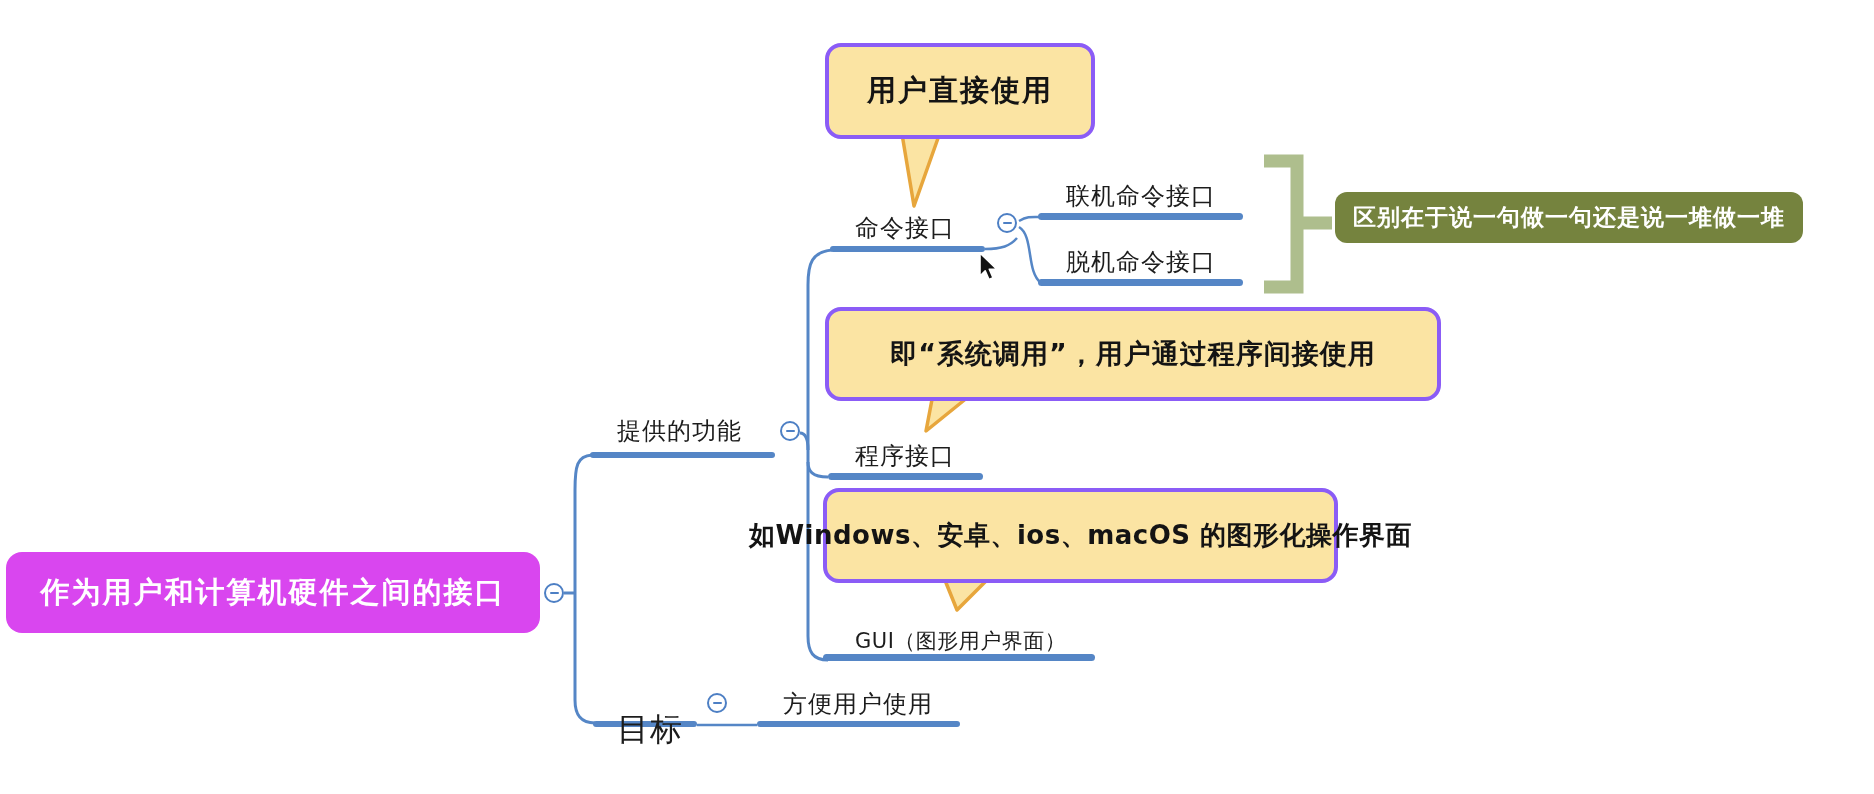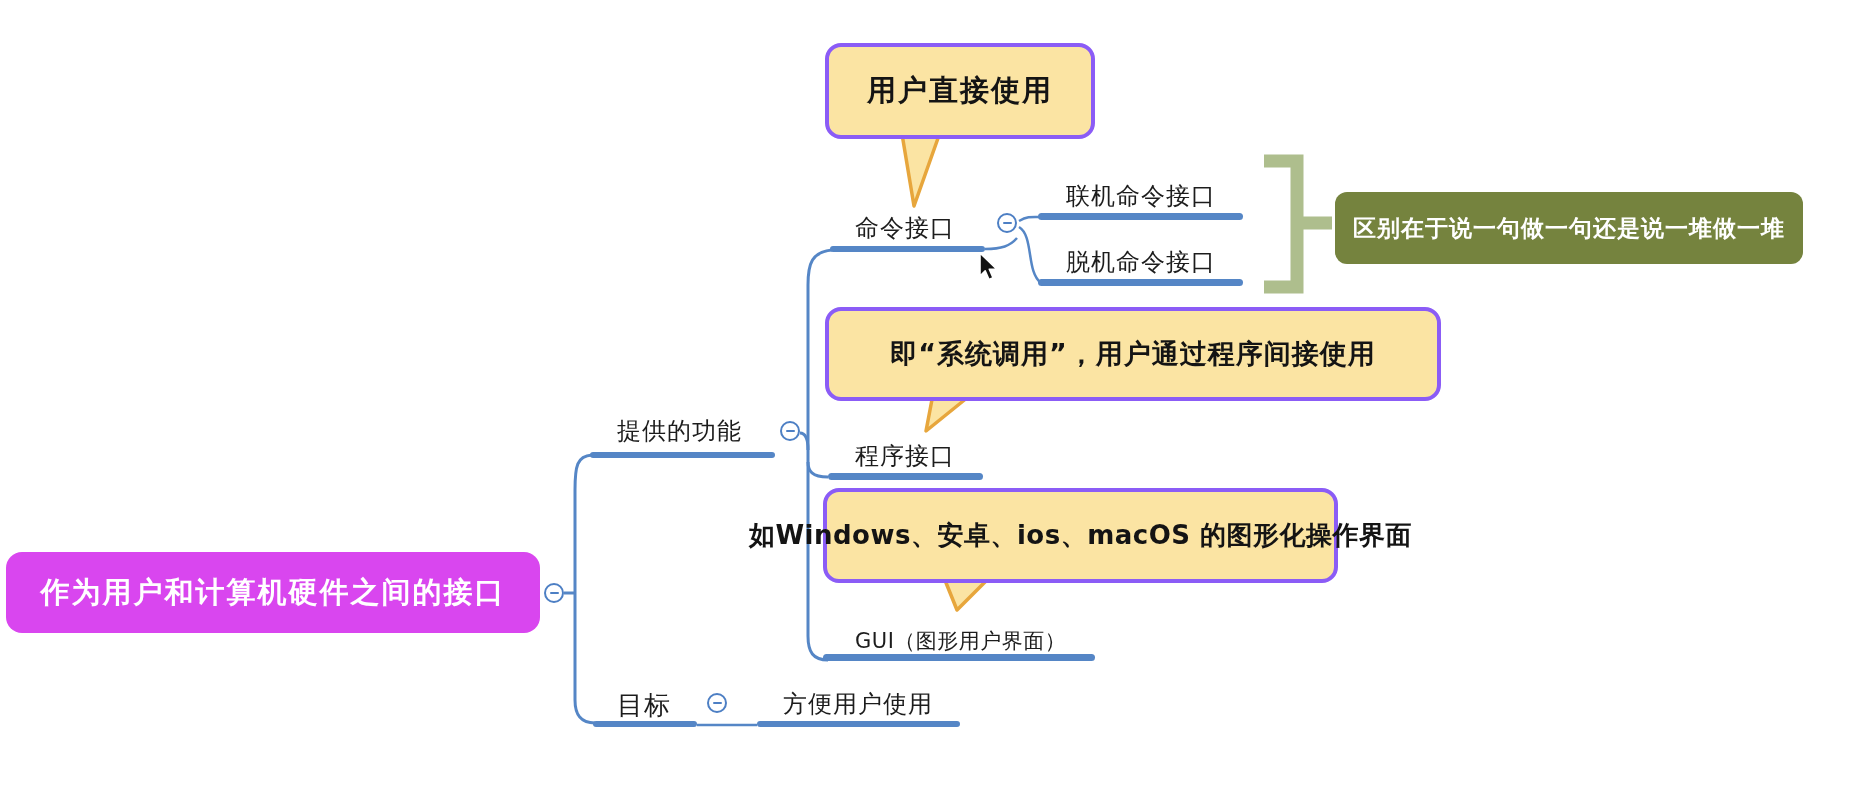--- a/index.html
+++ b/index.html
@@ -52,21 +52,21 @@
 
   <div class="root-topic" style="left:6px;top:552px;width:534px;height:81px;font-size:29px;letter-spacing:2px;">
     <span>作为用户和计算机硬件之间的接口</span>
   </div>
 
   <div class="node-label" style="left:617px;top:415px;font-size:24px;">
     <span>提供的功能</span>
   </div>
   <div class="bar" style="left:590px;top:452px;width:185px;height:6px;"></div>
 
-  <div class="node-label" style="left:617px;top:688px;font-size:26px;">
+  <div class="node-label" style="left:617px;top:708px;font-size:32px;">
     <span>目标</span>
   </div>
   <div class="bar" style="left:593px;top:721px;width:104px;height:6px;"></div>
 
   <div class="node-label" style="left:783px;top:688px;font-size:24px;">
     <span>方便用户使用</span>
   </div>
   <div class="bar" style="left:757px;top:721px;width:203px;height:6px;"></div>
 
   <div class="node-label" style="left:855px;top:212px;font-size:24px;">
@@ -112,21 +112,21 @@
   </div>
 
   <div class="callout" style="left:823px;top:488px;width:507px;height:87px;font-size:26px;letter-spacing:0.5px;">
     <span>如Windows、安卓、ios、macOS 的图形化操作界面</span>
   </div>
 
   <div class="callout" style="left:825px;top:307px;width:608px;height:86px;font-size:27px;letter-spacing:1px;">
     <span>即“系统调用”，用户通过程序间接使用</span>
   </div>
 
-  <div class="note-box" style="left:1335px;top:192px;width:468px;height:72px;font-size:23px;letter-spacing:1px;">
+  <div class="note-box" style="left:1335px;top:192px;width:468px;height:51px;font-size:23px;letter-spacing:1px;">
     <span>区别在于说一句做一句还是说一堆做一堆</span>
   </div>
 
   <svg id="mouse-cursor" style="left:978px;top:252px;" width="24" height="30" viewBox="0 0 24 30">
     <path d="M2,1 L2,24 L7.2,18.8 L11,27.5 L15,25.8 L11.3,17.3 L19,17.3 Z" fill="#111111" stroke="#ffffff" stroke-width="1.6" stroke-linejoin="round"></path>
   </svg>
 
 </div>
 
 </body></html>

